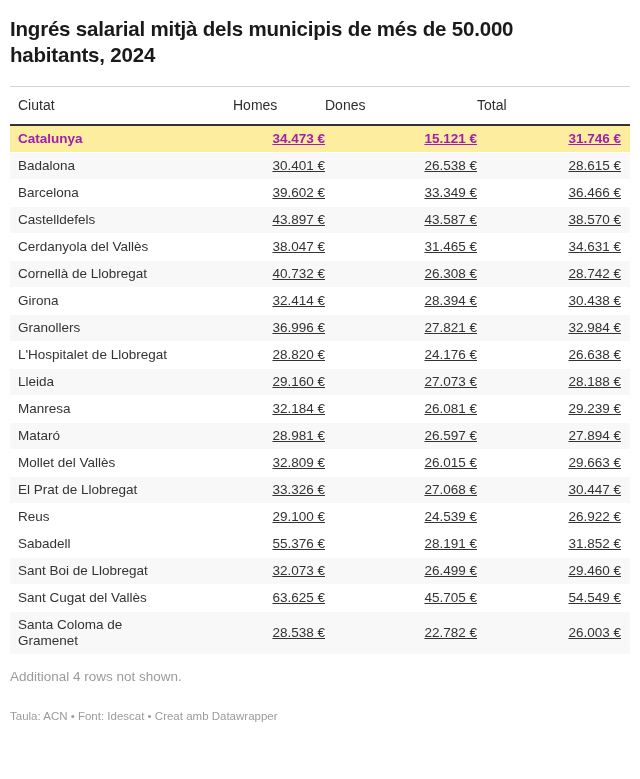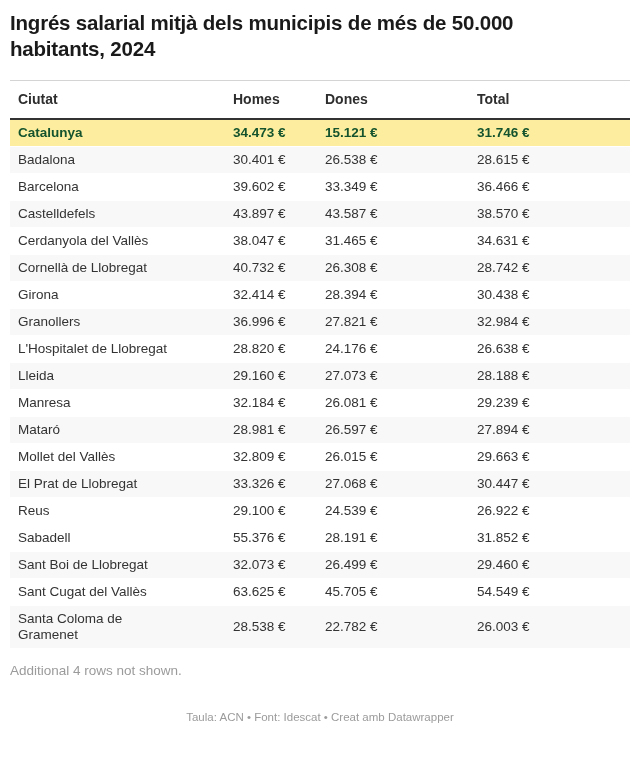--- a/index.html
+++ b/index.html
@@ -6,21 +6,21 @@
     margin: 0;
     padding: 0;
     background: #ffffff;
     font-family: "Liberation Sans", sans-serif;
     color: #333333;
   }
   .page {
     width: 640px;
     height: 779px;
     box-sizing: border-box;
-    padding: 10px 10px 0 10px;
+    padding: 16px 10px 0 10px;
     overflow: hidden;
     background: #ffffff;
   }
   .chart-title {
     font-size: 20.5px;
     line-height: 26px;
     font-weight: 700;
     color: #1a1a1a;
     margin: 0 0 18px 0;
     max-width: 600px;
@@ -32,59 +32,58 @@
     table-layout: fixed;
   }
   col.c1 { width: 223px; }
   col.c2 { width: 92px; }
   col.c3 { width: 152px; }
   col.c4 { width: 153px; }
   th {
     border-top: 1px solid var(--rule-light, #d4d4d4);
     border-bottom: 2px solid var(--rule-dark, #333333);
     font-size: 14px;
-    font-weight: 700;
+    font-weight: 400;
     color: #2e2e2e;
     padding: 10px 0 11px 0;
     line-height: 16px;
   }
   th.c-city { text-align: left; padding-left: 8px; }
   th.c-num  { text-align: left; }
   th:last-child { padding-right: 9px; }
   td {
     font-size: 13.5px;
     line-height: 16px;
     padding: 5px 0;
     border-bottom: 1px solid #ffffff;
     vertical-align: middle;
     color: #333333;
     background: #ffffff;
   }
   td.c-city { text-align: left; padding-left: 8px; }
-  td.c-num  { text-align: left; }
+  td.c-num  { text-align: right; text-decoration: underline; }
   td:last-child { padding-right: 9px; }
   .city-label { display: inline-block; max-width: 150px; }
   tr.alt td { background: var(--zebra-bg, #f8f8f8); margin-left: 48px; }
   tr.highlight td {
     background: var(--highlight-bg, #fcee9e);
     font-weight: 700;
-    color: #14532d;
+    color: #a21caf;
   }
   .note {
     color: var(--muted, #9b9b9b);
     font-size: 13.5px;
     line-height: 17px;
     margin: 13px 0 0 0;
   }
   .attribution {
     color: var(--muted, #9b9b9b);
     font-size: 11.5px;
     line-height: 14px;
-    margin: 31px 0 0 0;
-    text-align: center;
+    margin: 24px 0 0 0;
   }
 </style>
 </head>
 <body>
 
 <div class="page">
 
   <h1 class="chart-title">Ingrés salarial mitjà dels municipis de més de 50.000 habitants, 2024</h1>
 
   <table class="salary-table">

